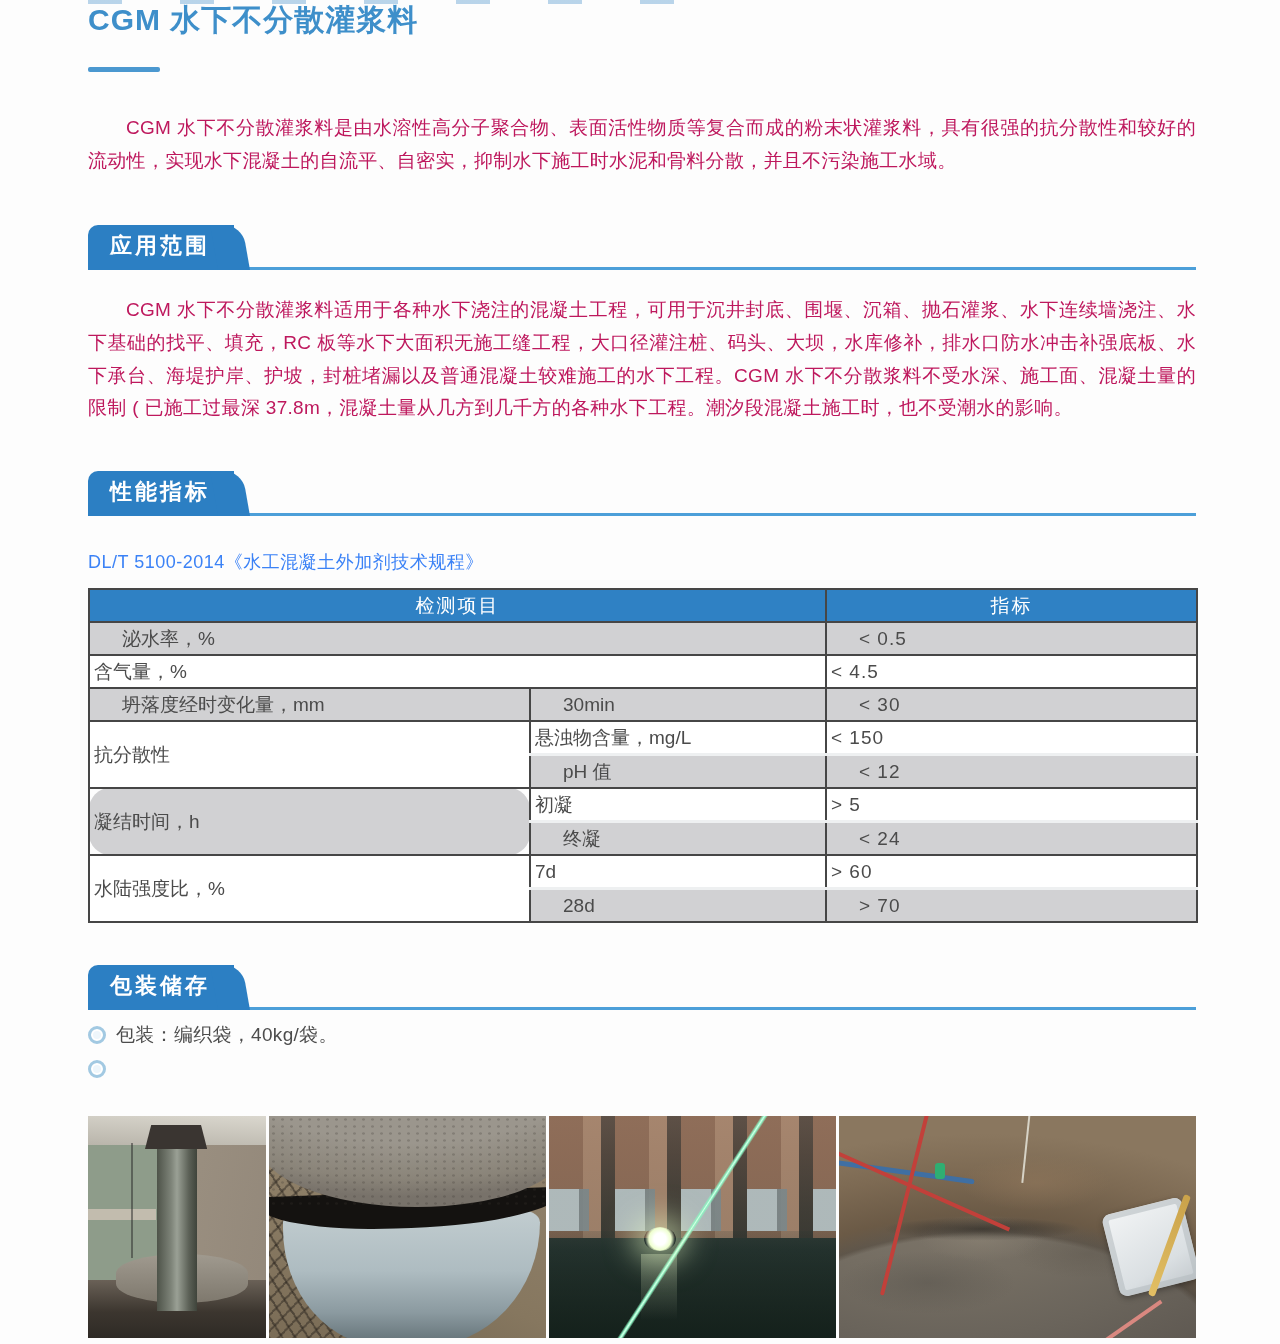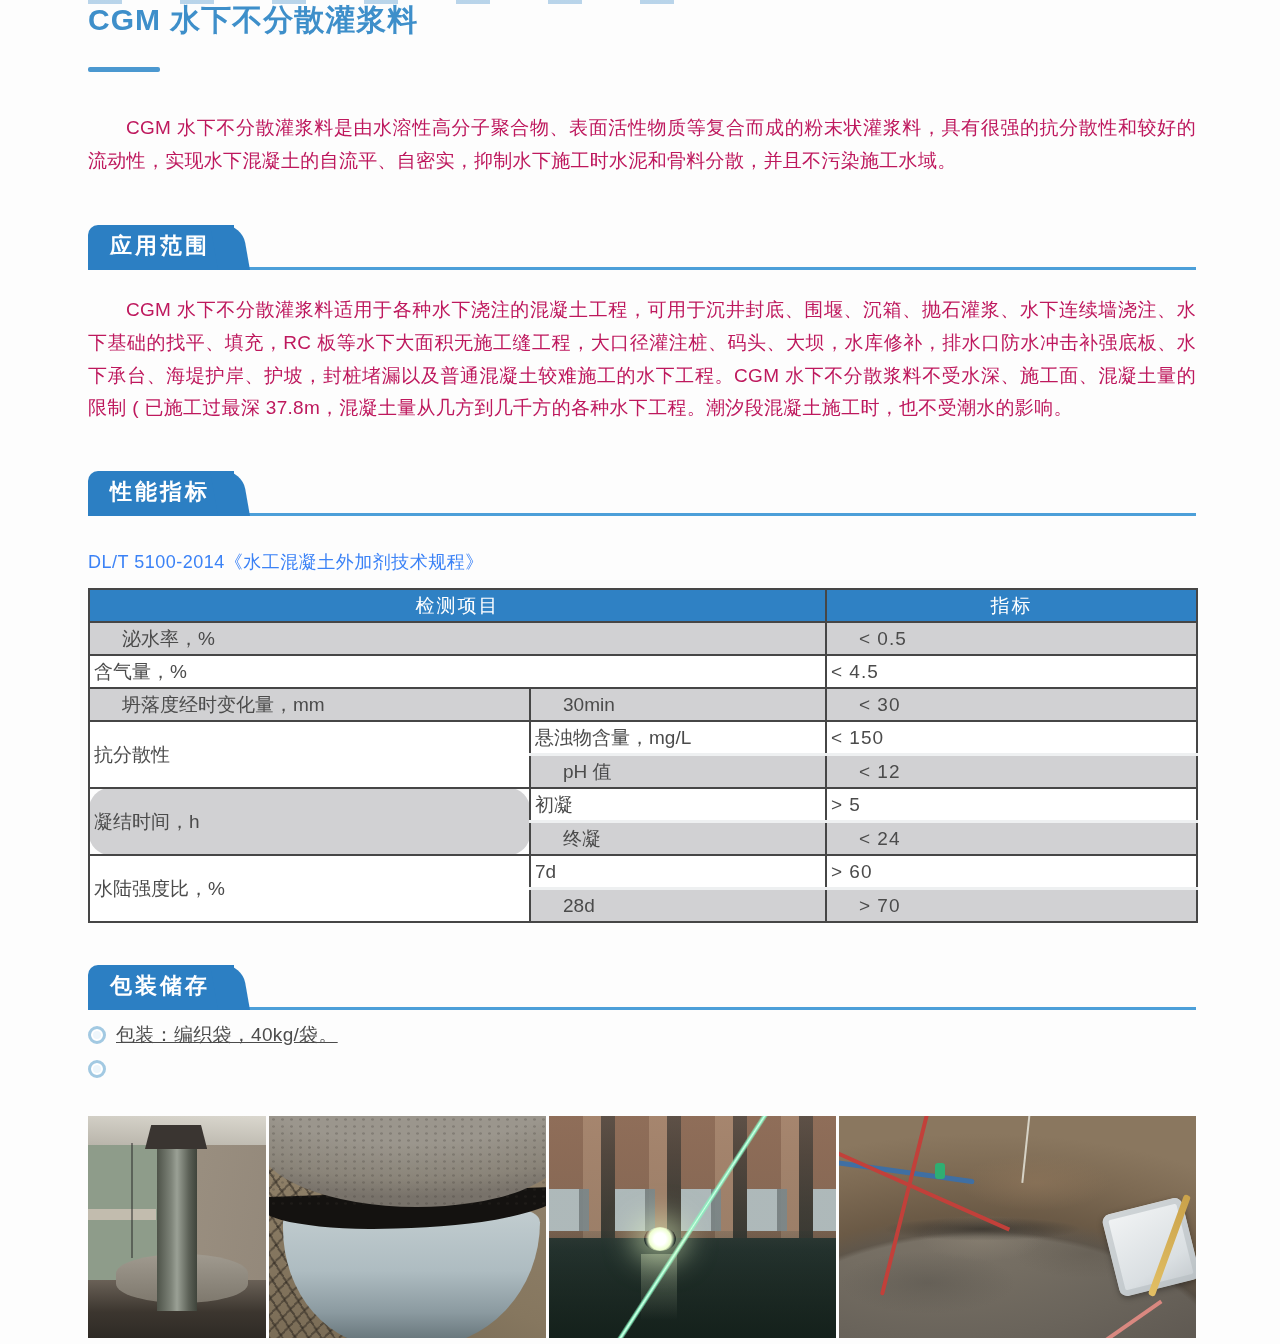--- a/index.html
+++ b/index.html
@@ -66,21 +66,21 @@
     background:#2f81c4;color:#ffffff;font-weight:normal;letter-spacing:2px;border-top:none;
   }
   .perf-table tr.gray td{background:#d1d1d3;padding-left:32px;}
   .perf-table tr.white td{background:#ffffff;}
   .perf-table td.bg-white{background:#ffffff !important;}
   .perf-table td.bg-gray{background:#d1d1d3 !important;border-radius:21px;}
   .perf-table td.sep-light{border-top:3px solid #eef0f1;}
   .perf-table td.val{letter-spacing:1px;}
 
   
-  .bullets{text-decoration:underline;}
+  .bullets{}
   .bullet{display:flex;align-items:center;margin-top:12px;font-size:19px;color:#4c4c4c;letter-spacing:.3px;}
   .bullet-icon{
     flex:none;width:12px;height:12px;margin-right:10px;border-radius:50%;
     border:3px solid #a2c9e2;background:#eef6fb;box-shadow:inset 0 0 0 2px #ffffff;
   }
 
   
   .photos{margin-top:38px;height:222px;display:flex;gap:3px;}
   .photo{position:relative;overflow:hidden;flex:none;}
   .photo1{width:178px;background:linear-gradient(100deg,#8e9c8a 0%,#8e9c8a 44%,#9a8f80 48%,#93887a 100%);}

